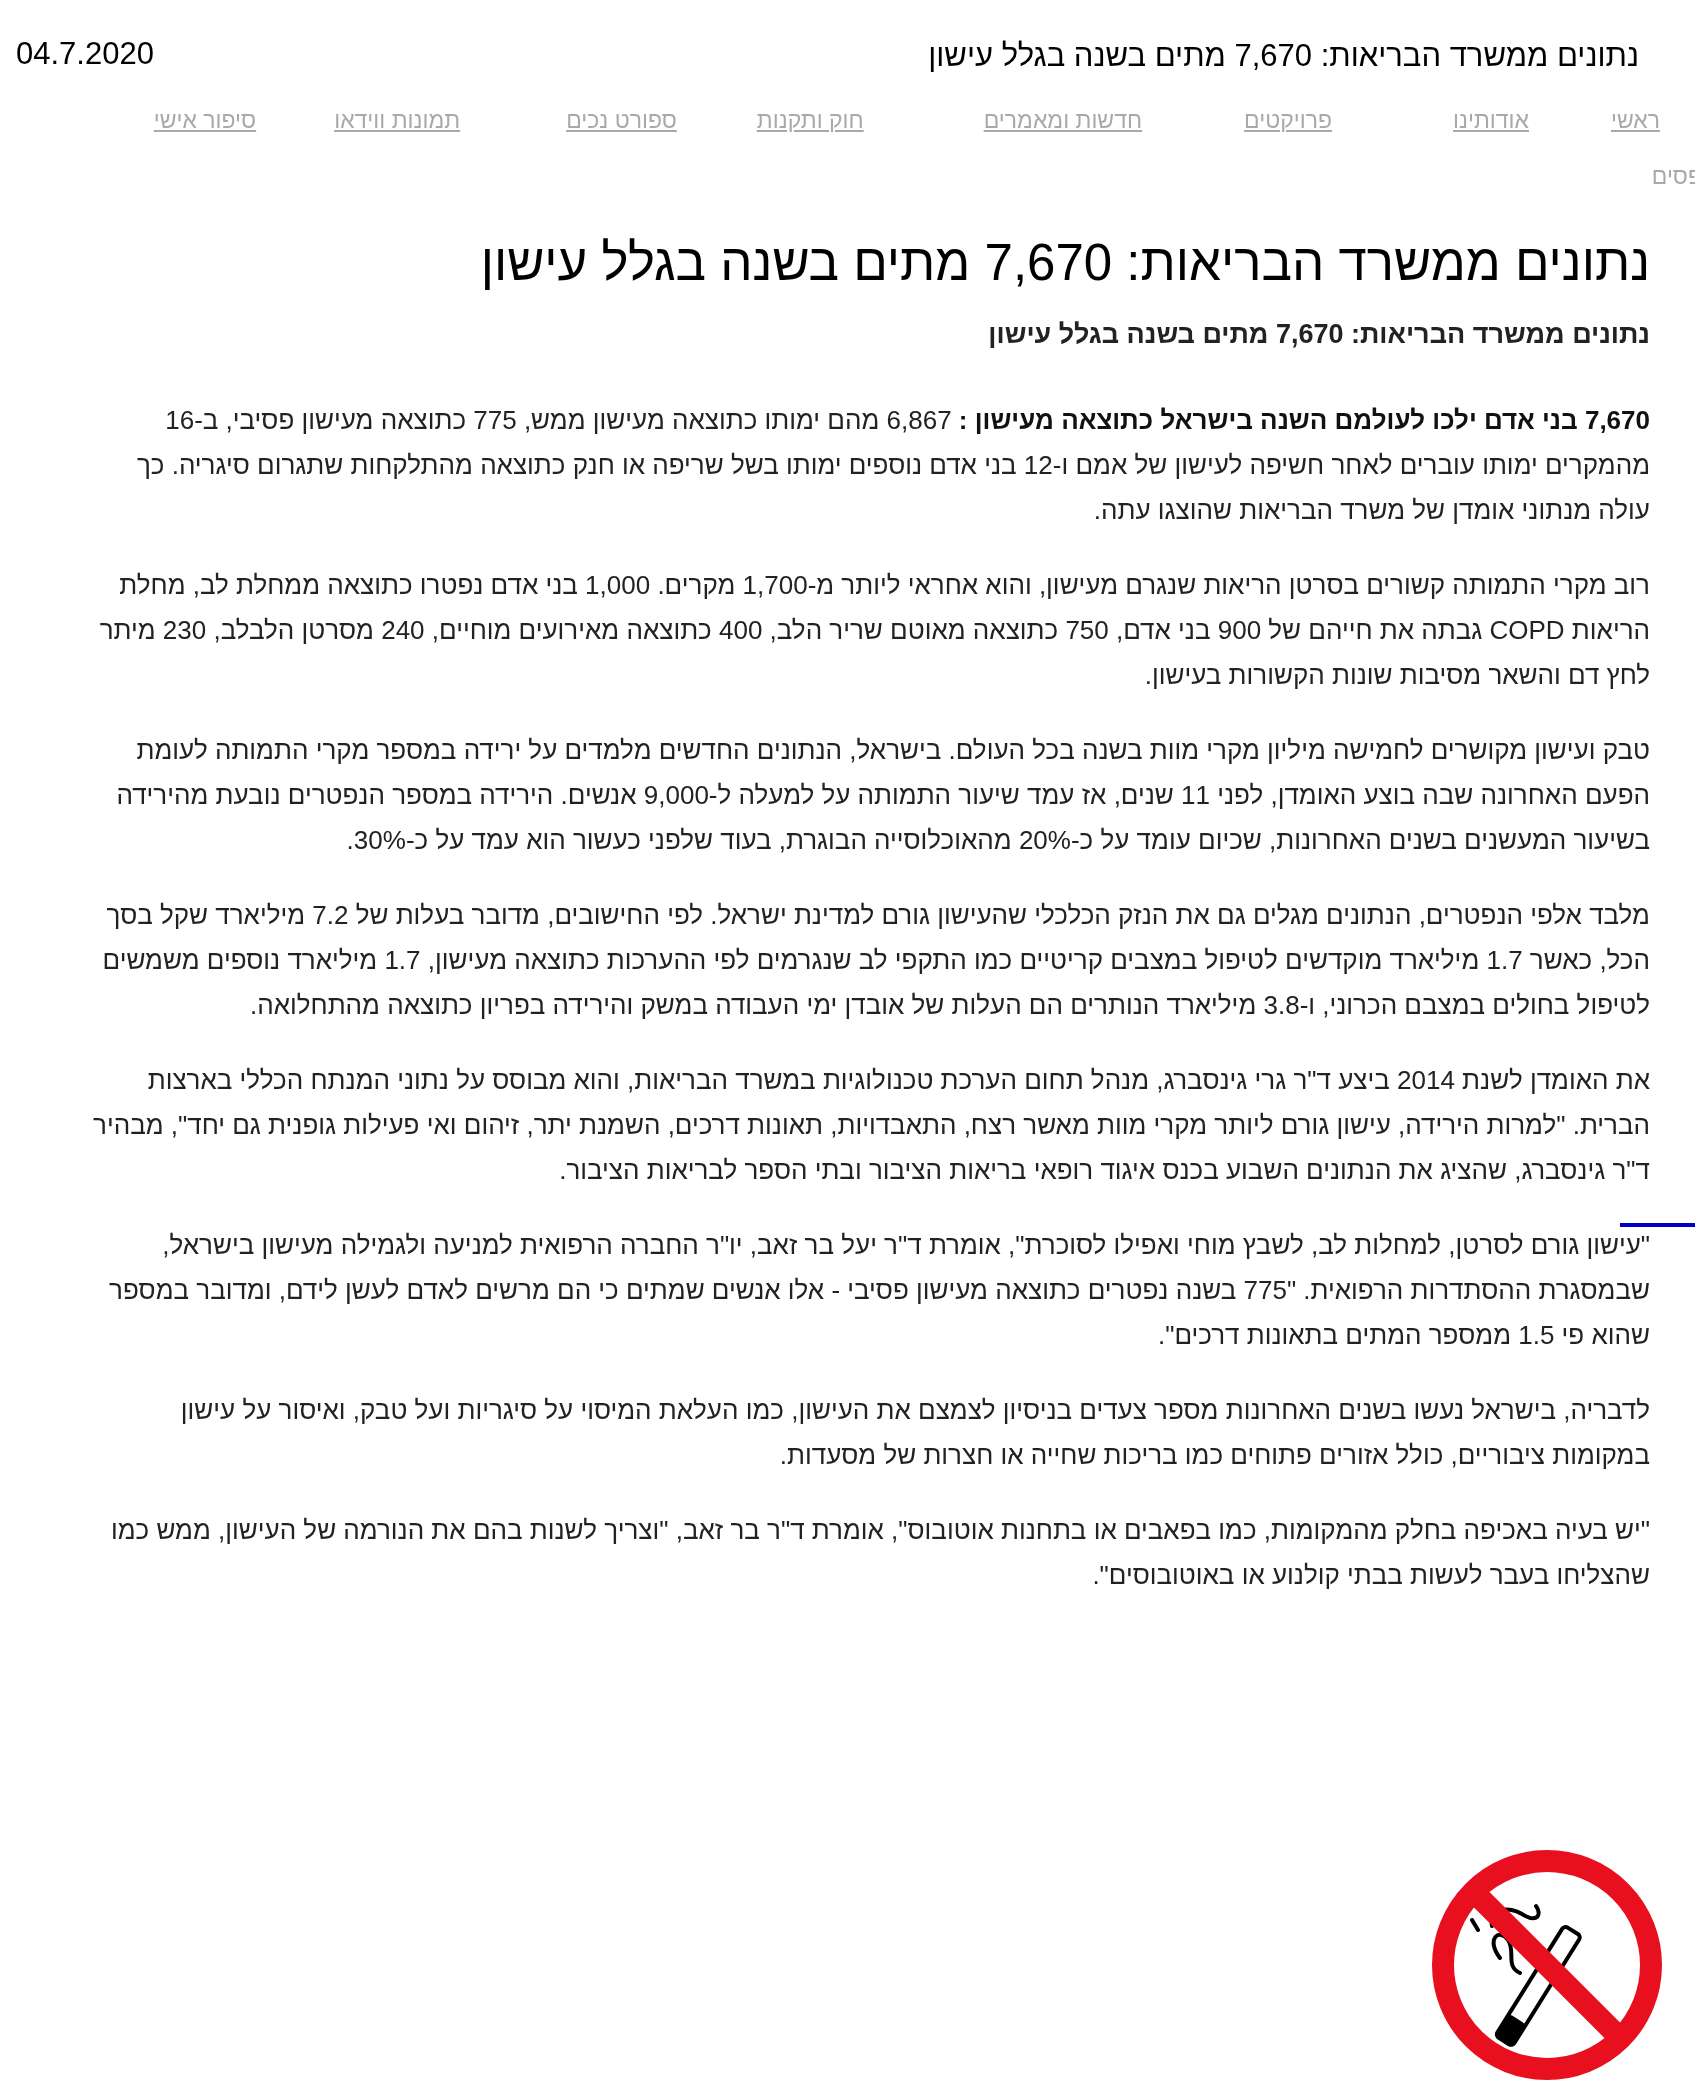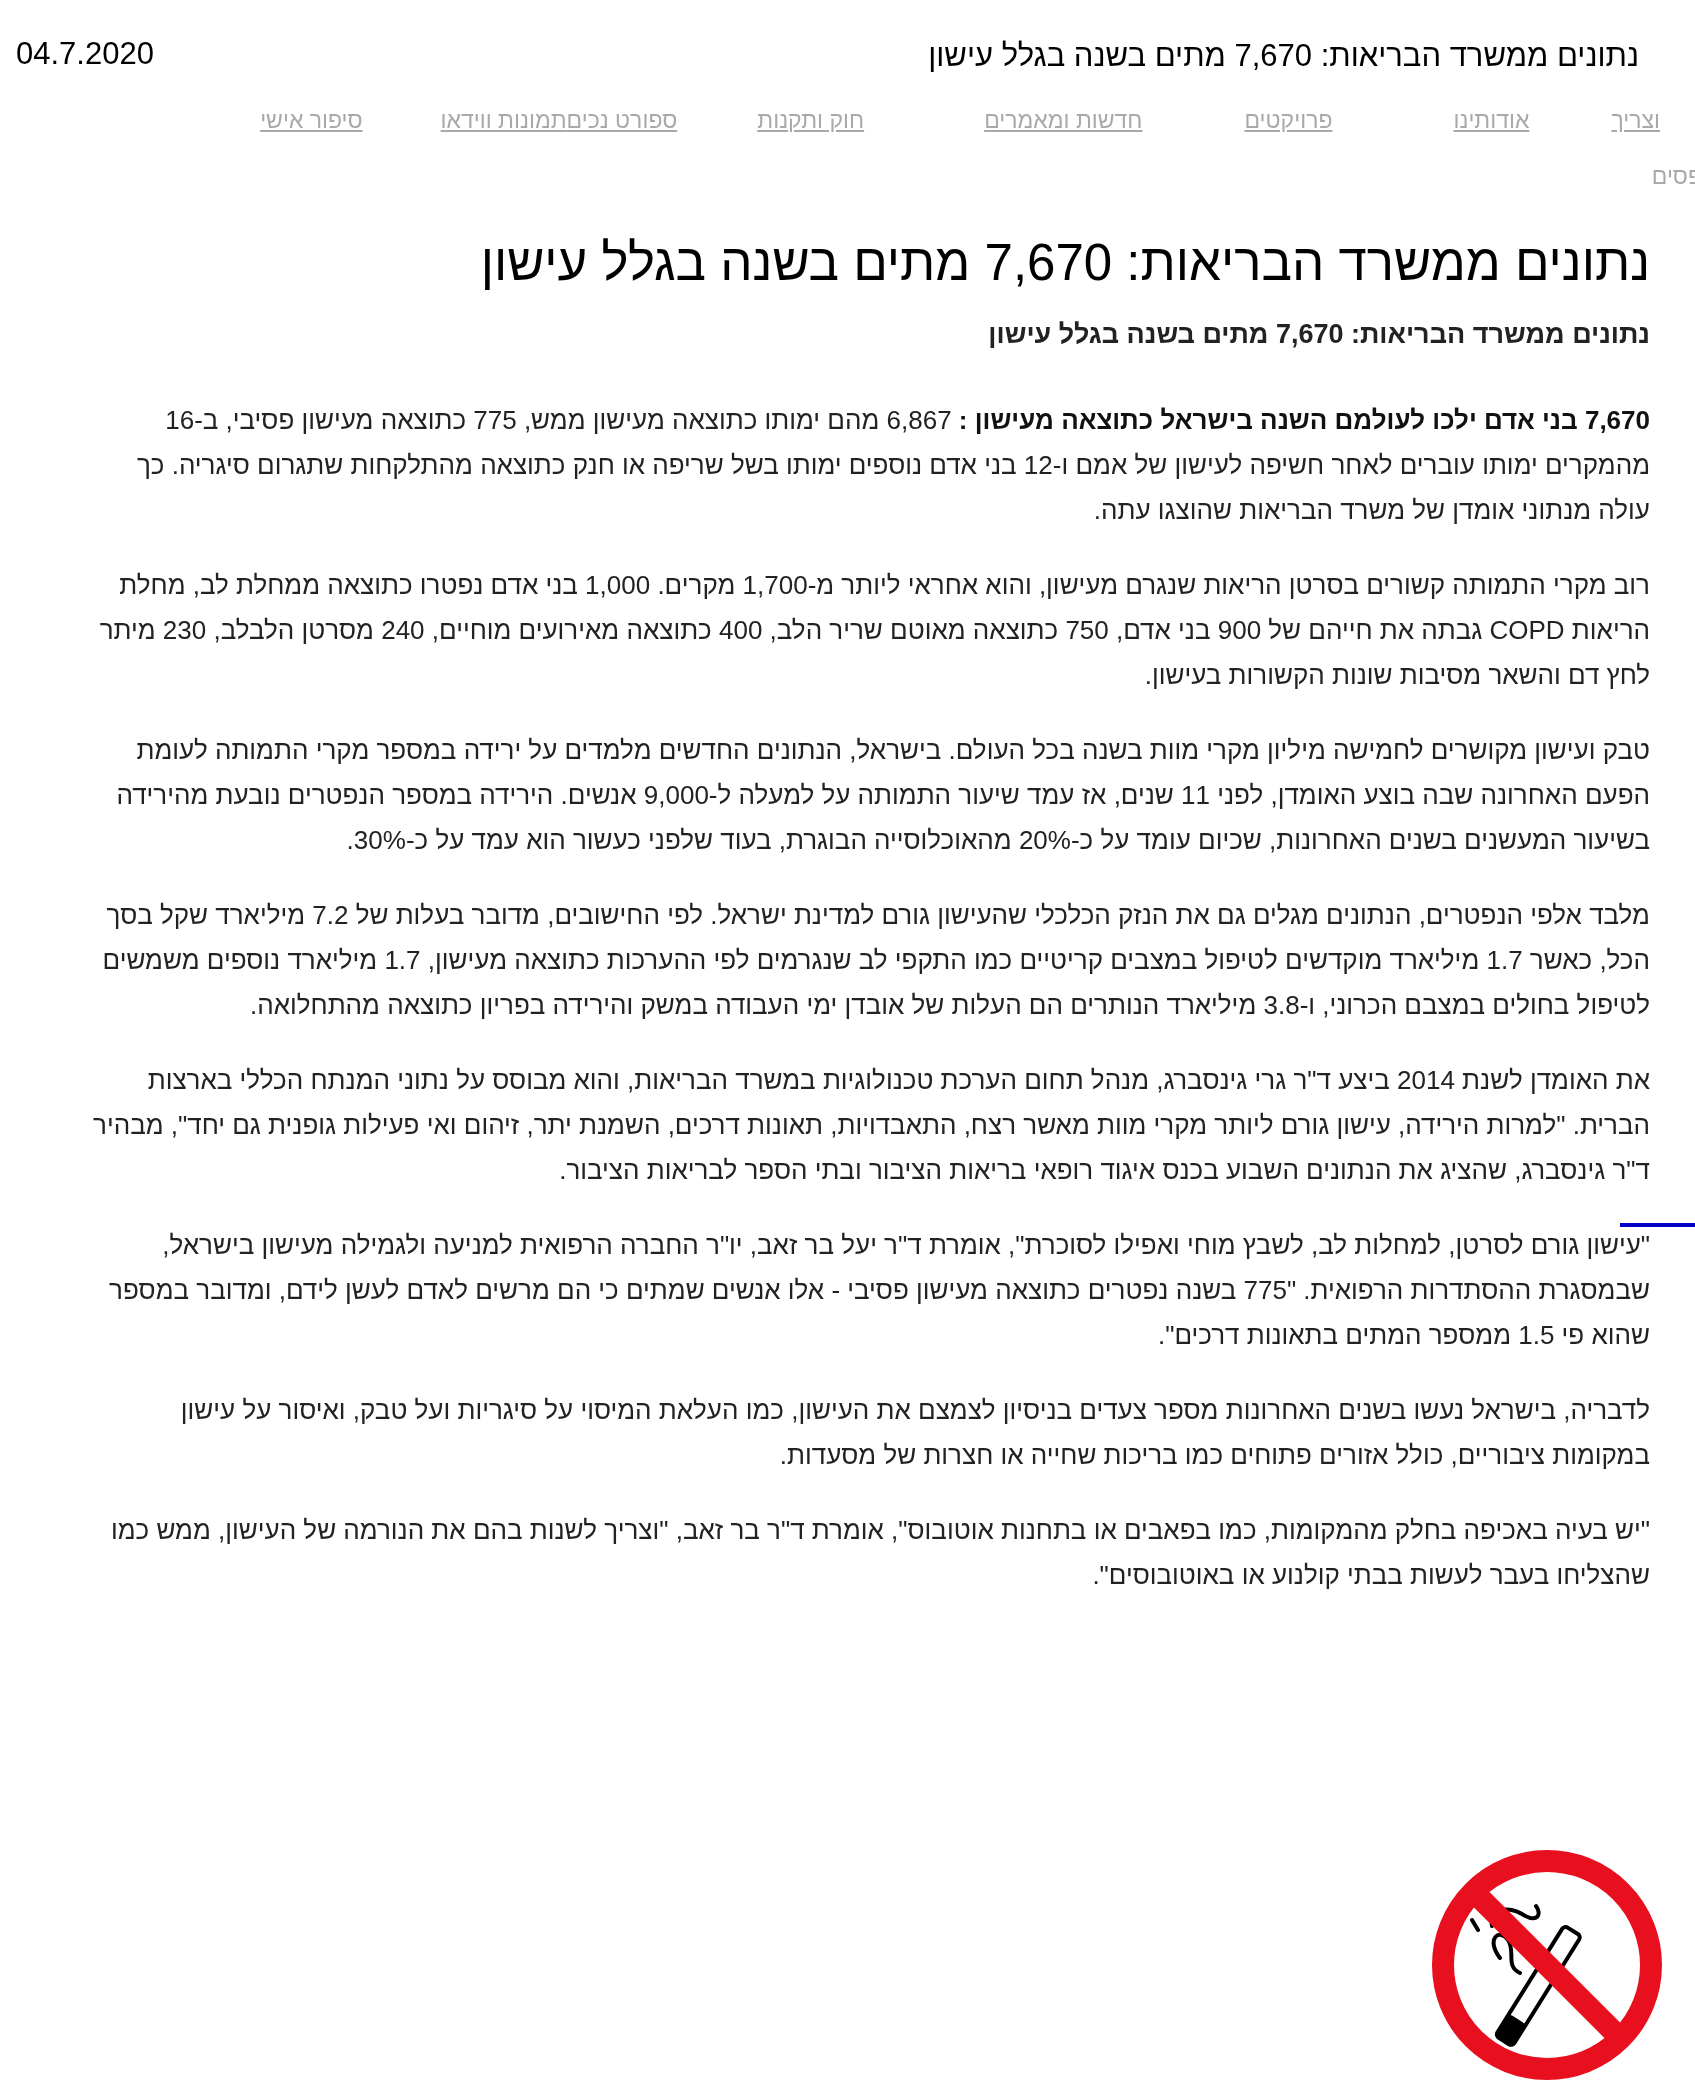--- a/index.html
+++ b/index.html
@@ -60,21 +60,21 @@
       white-space: nowrap;
       cursor: pointer;
       line-height: 40px;
       text-decoration: underline;
     }
     .nav-item.n0 { margin-left: 82px; }
     .nav-item.n1 { margin-left: 121px; }
     .nav-item.n2 { margin-left: 102px; }
     .nav-item.n3 { margin-left: 120px; }
     .nav-item.n4 { margin-left: 80px; }
-    .nav-item.n5 { }
+    .nav-item.n5 { margin-left: 106px; }
     .nav-item.n6 { margin-left: 78px; }
     .nav-item.n7 { margin-left: 0; }
     .nav-wrap {
       position: absolute;
       top: 56px;
       right: -22px;
       font-size: 23px;
       color: #a9a9a9;
       line-height: 40px;
       white-space: nowrap;
@@ -135,21 +135,21 @@
 </head>
 <body>
 
 <div class="print-header">
   <div class="print-date">04.7.2020</div>
   <div class="print-title">נתונים ממשרד הבריאות: 7,670 מתים בשנה בגלל עישון</div>
 </div>
 
 <nav class="nav">
   <div class="nav-row">
-    <a class="nav-item n0">וצריך</a>
+    <a class="nav-item n0">ראשי</a>
     <a class="nav-item n1">אודותינו</a>
     <a class="nav-item n2">פרויקטים</a>
     <a class="nav-item n3">חדשות ומאמרים</a>
     <a class="nav-item n4">חוק ותקנות</a>
     <a class="nav-item n5">ספורט נכים</a>
     <a class="nav-item n6">תמונות ווידאו</a>
     <a class="nav-item n7">סיפור אישי</a>
   </div>
   <a class="nav-wrap">טפסים</a>
 </nav>

